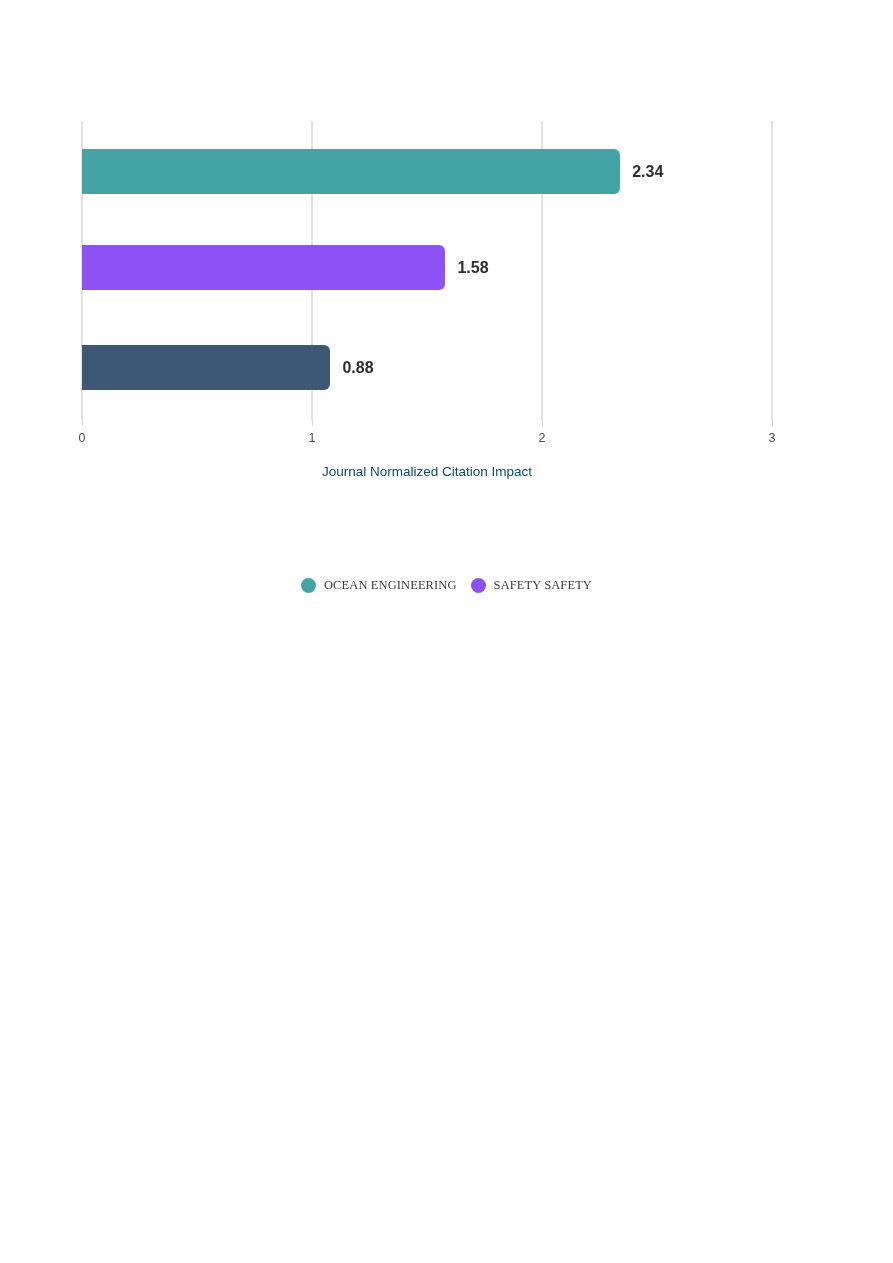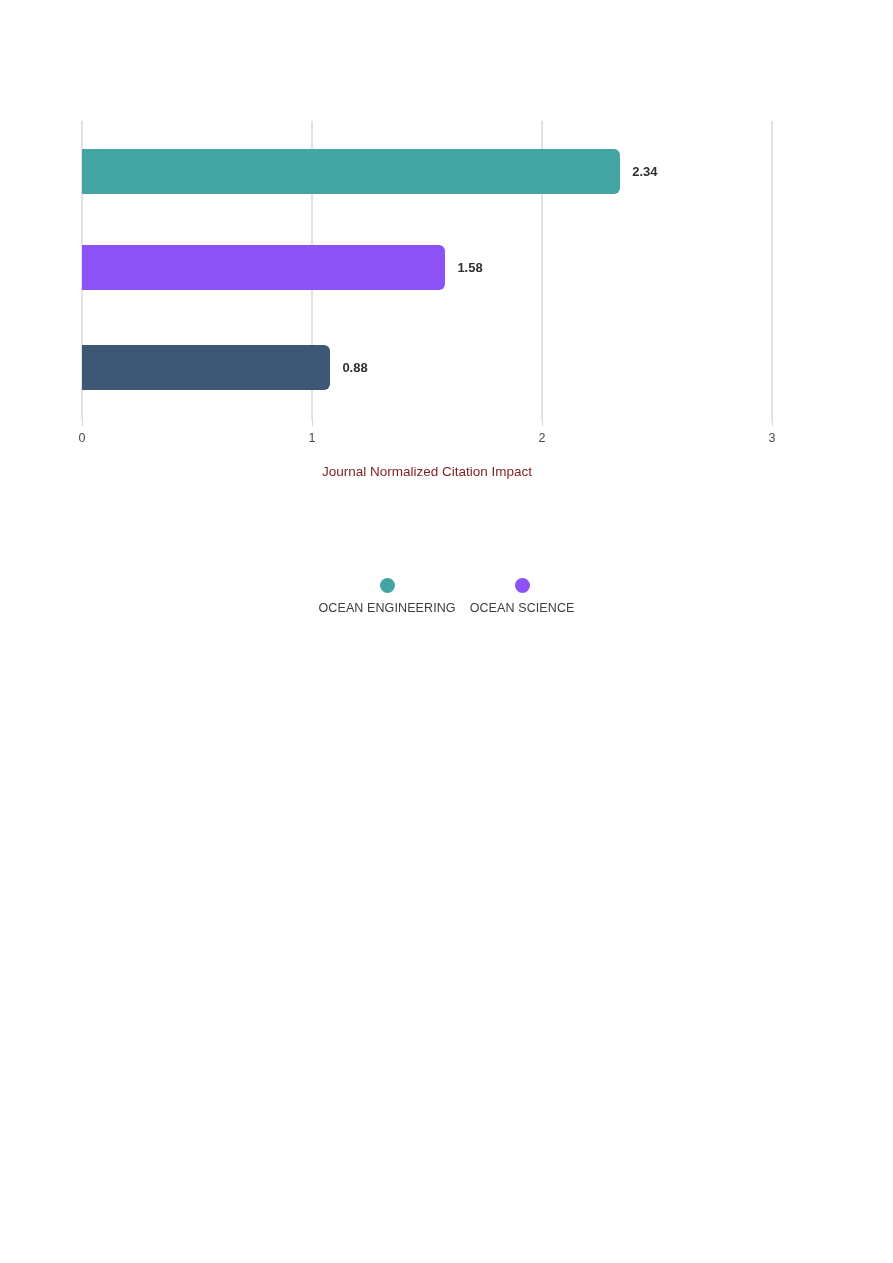--- a/index.html
+++ b/index.html
@@ -53,21 +53,21 @@
     left: 0;
     top: 0;
     height: 45px;
     border-radius: 0 6px 6px 0;
   }
   .bar-value {
     position: absolute;
     top: 0;
     height: 45px;
     line-height: 45px;
-    font-size: 13px;
+    font-size: 16px;
     font-weight: bold;
     color: #2f2f2f;
     white-space: nowrap;
   }
 
   
   #axis-ticks {
     position: absolute;
     left: 82px;
     top: 420px;
@@ -90,40 +90,40 @@
     white-space: nowrap;
   }
 
   #axis-title {
     position: absolute;
     left: 82px;
     top: 464px;
     width: 690px;
     text-align: center;
     font-size: 13.5px;
-    color: #7f1d1d;
+    color: #0c4a6e;
   }
 
   
   #legend {
     position: absolute;
     left: 0;
     top: 578px;
     width: 893px;
     display: flex;
     flex-direction: row;
     justify-content: center;
     align-items: center;
     gap: 14px;
   }
   .legend-item {
     display: flex;
-    flex-direction: column;
     align-items: center;
     gap: 8px;
+    font-family: Liberation Serif, serif;
   }
   .legend-swatch {
     width: 15px;
     height: 15px;
     border-radius: 50%;
     flex: 0 0 auto;
   }
   .legend-label {
     font-size: 12.5px;
     color: #3d3d3d;
@@ -171,17 +171,17 @@
   <div id="axis-title">Journal Normalized Citation Impact</div>
 
   <div id="legend">
 
   <div class="legend-item">
         <span class="legend-swatch" style="background: rgb(66, 165, 163);"></span>
         <span class="legend-label">OCEAN ENGINEERING</span>
       </div>
       <div class="legend-item">
         <span class="legend-swatch" style="background: rgb(140, 82, 245);"></span>
-        <span class="legend-label">OCEAN SCIENCE</span>
+        <span class="legend-label">SAFETY SAFETY</span>
       </div>
     </div>
 
 </div>
 
 </body></html>

